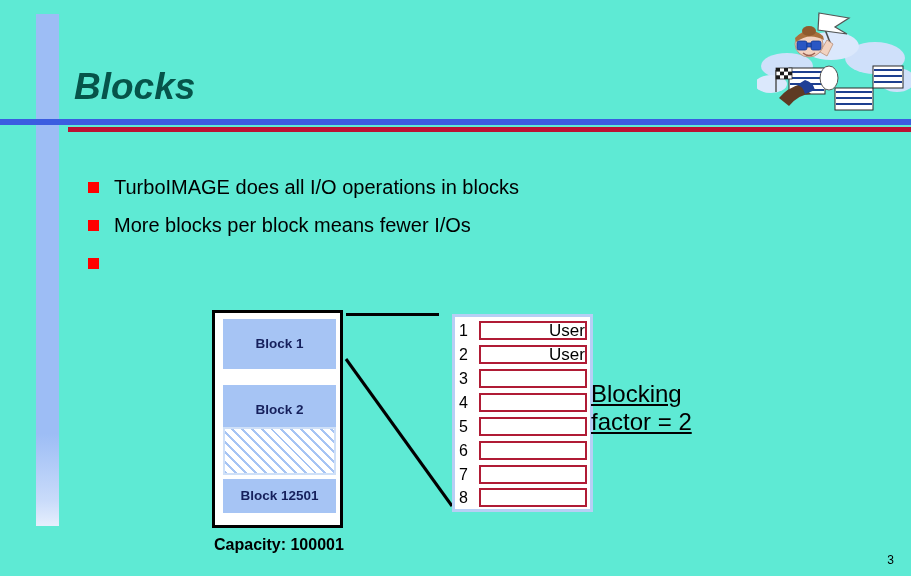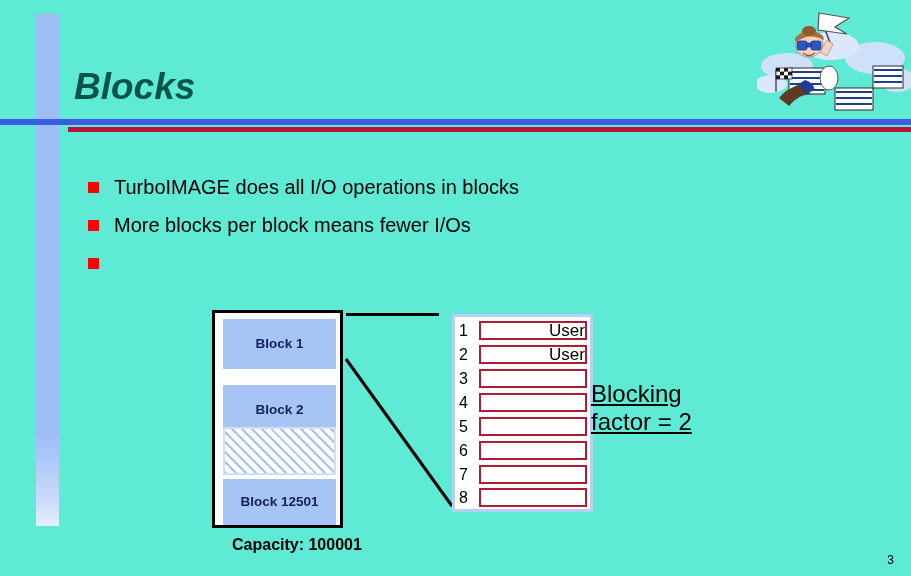--- a/index.html
+++ b/index.html
@@ -110,34 +110,34 @@
     font-weight: bold;
     text-align: center;
     line-height: 1;
     display: flex;
     align-items: center;
     justify-content: center;
     white-space: nowrap;
   }
   .block-cell.b1 { top: 6px;   height: 50px; }
   .block-cell.b2 { top: 61px;  height: 49px; margin-top: 11px; }
-  .block-cell.b4 { top: 166px; height: 46px; }
+  .block-cell.b4 { top: 166px; height: 34px; }
   .block-cell.gap {
     top: 114px;
     height: 48px;
     background:
       repeating-linear-gradient(45deg,
         #a6c4f4 0px, #a6c4f4 2px,
         #ffffff 2px, #ffffff 7px);
     border: 2px solid #cfe0f8;
   }
 
   .capacity-label {
     position: absolute;
-    left: 232px;
+    left: 214px;
     top: 536px;
     font-size: 16px;
     font-weight: bold;
     color: #000000;
     white-space: nowrap;
   }
 
   
   .connector-h {
     position: absolute;

